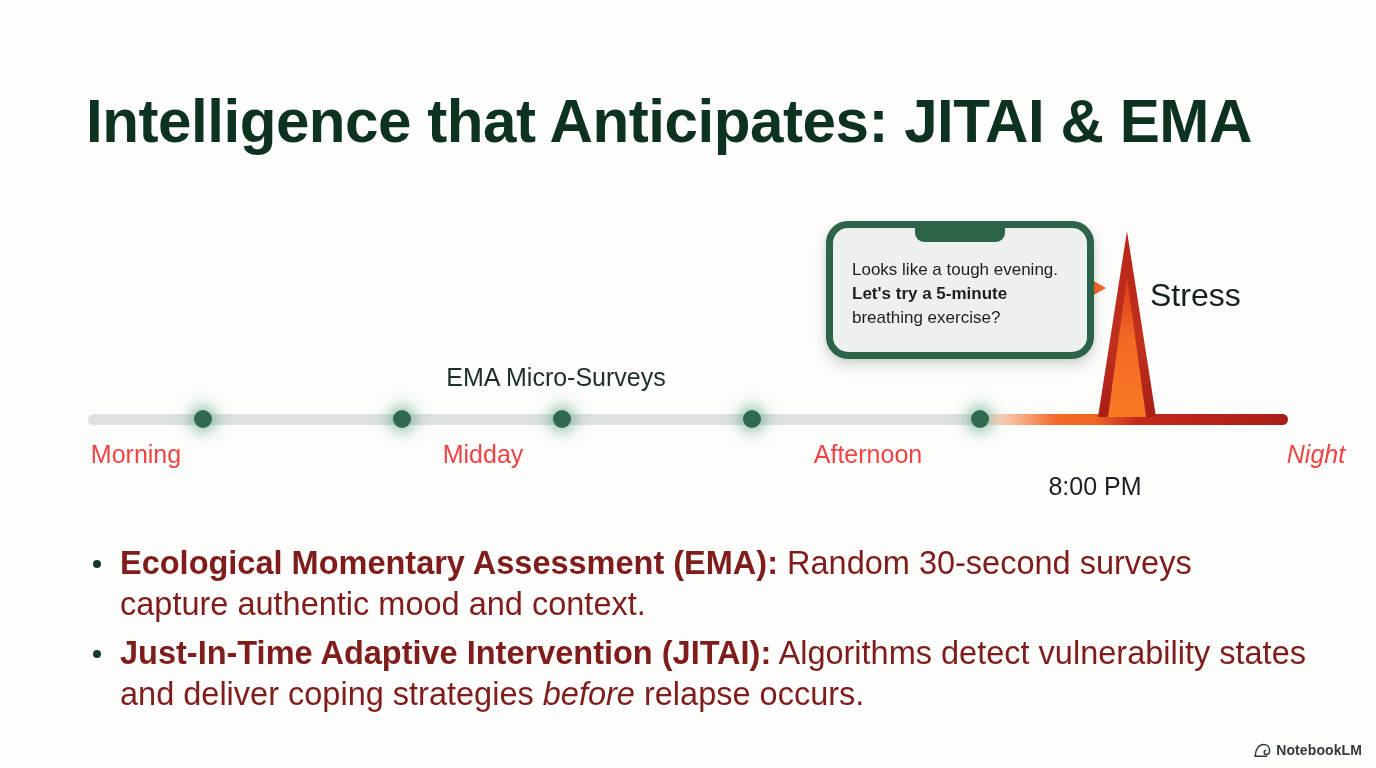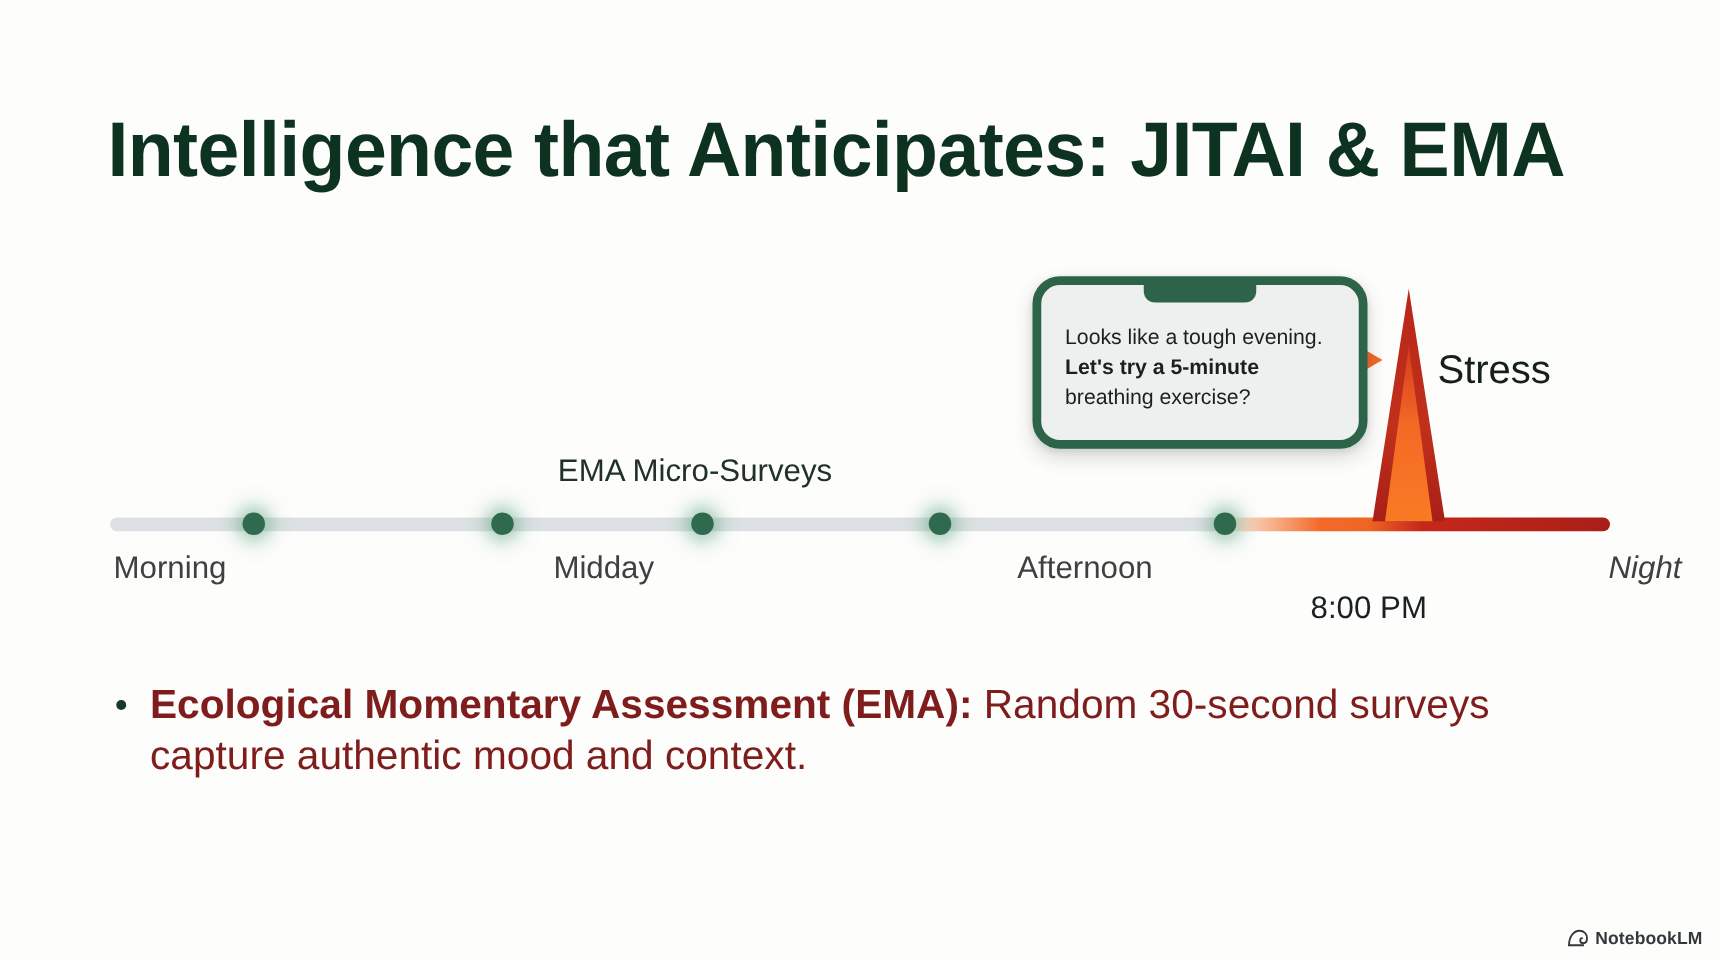--- a/index.html
+++ b/index.html
@@ -75,21 +75,21 @@
     margin-top: -9px;
     border-radius: 50%;
     background: #2f6a4f;
     box-shadow: 0 0 10px 5px rgba(63,150,105,0.30),
                 0 0 18px 9px rgba(63,150,105,0.14);
   }
   .tick-label {
     position: absolute;
     top: 440px;
     font-size: 25px;
-    color: #404040;
+    color: #ef4444;
     white-space: nowrap;
     transform: translateX(-50%);
   }
   .tick-label.highlight {
     color: #1b2024;
     margin-top: 32px;
   }
   #ema-label {
     position: absolute;
     left: 556px;
@@ -267,20 +267,24 @@
           <div class="phone-line">breathing exercise?</div>
         </div>
     </div>
   </div>
 
   <div id="bullets">
     <div class="bullet">
       <span class="bullet-marker"></span>
       <b>Ecological Momentary Assessment (EMA):</b><span> Random 30-second surveys capture authentic mood and context.</span>
     </div>
+    <div class="bullet">
+      <span class="bullet-marker"></span>
+      <b>Just-In-Time Adaptive Intervention (JITAI):</b><span> Algorithms detect vulnerability states and deliver coping strategies </span><i>before</i><span> relapse occurs.</span>
+    </div>
   </div>
 
   <div id="watermark">
     <svg width="17" height="15" viewBox="0 0 17 15">
       <path d="M1.2 13.2 C1.2 6.4 5.0 1.6 9.6 1.6 C13.2 1.6 15.6 4.2 15.6 7.6 C15.6 10.0 14.3 11.6 12.6 11.6 C11.2 11.6 10.2 10.6 10.2 9.2 C10.2 8.2 10.8 7.5 11.6 7.5" fill="none" stroke="#33383c" stroke-width="1.5" stroke-linecap="round"></path>
       <path d="M1.2 13.2 L12.6 13.2" fill="none" stroke="#33383c" stroke-width="1.5" stroke-linecap="round"></path>
     </svg>
     <span id="watermark-text">NotebookLM</span>
   </div>
 

